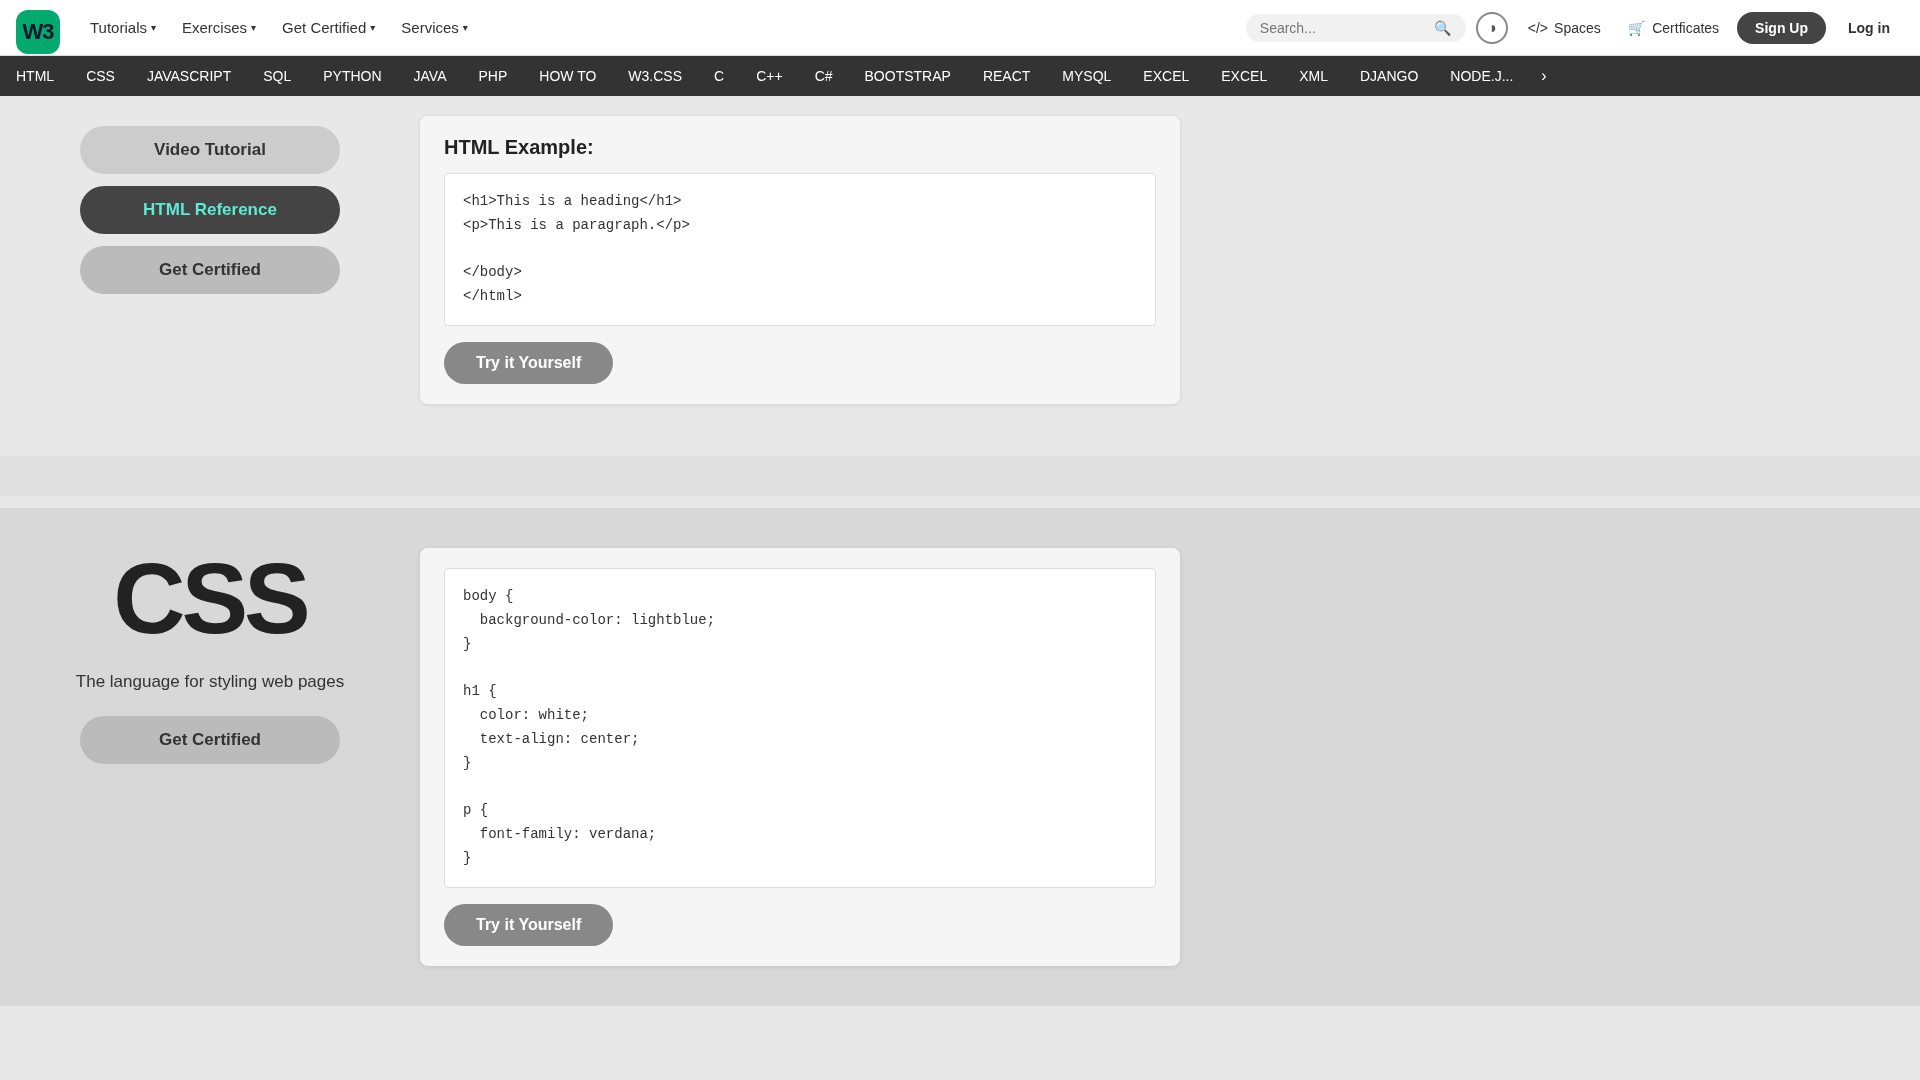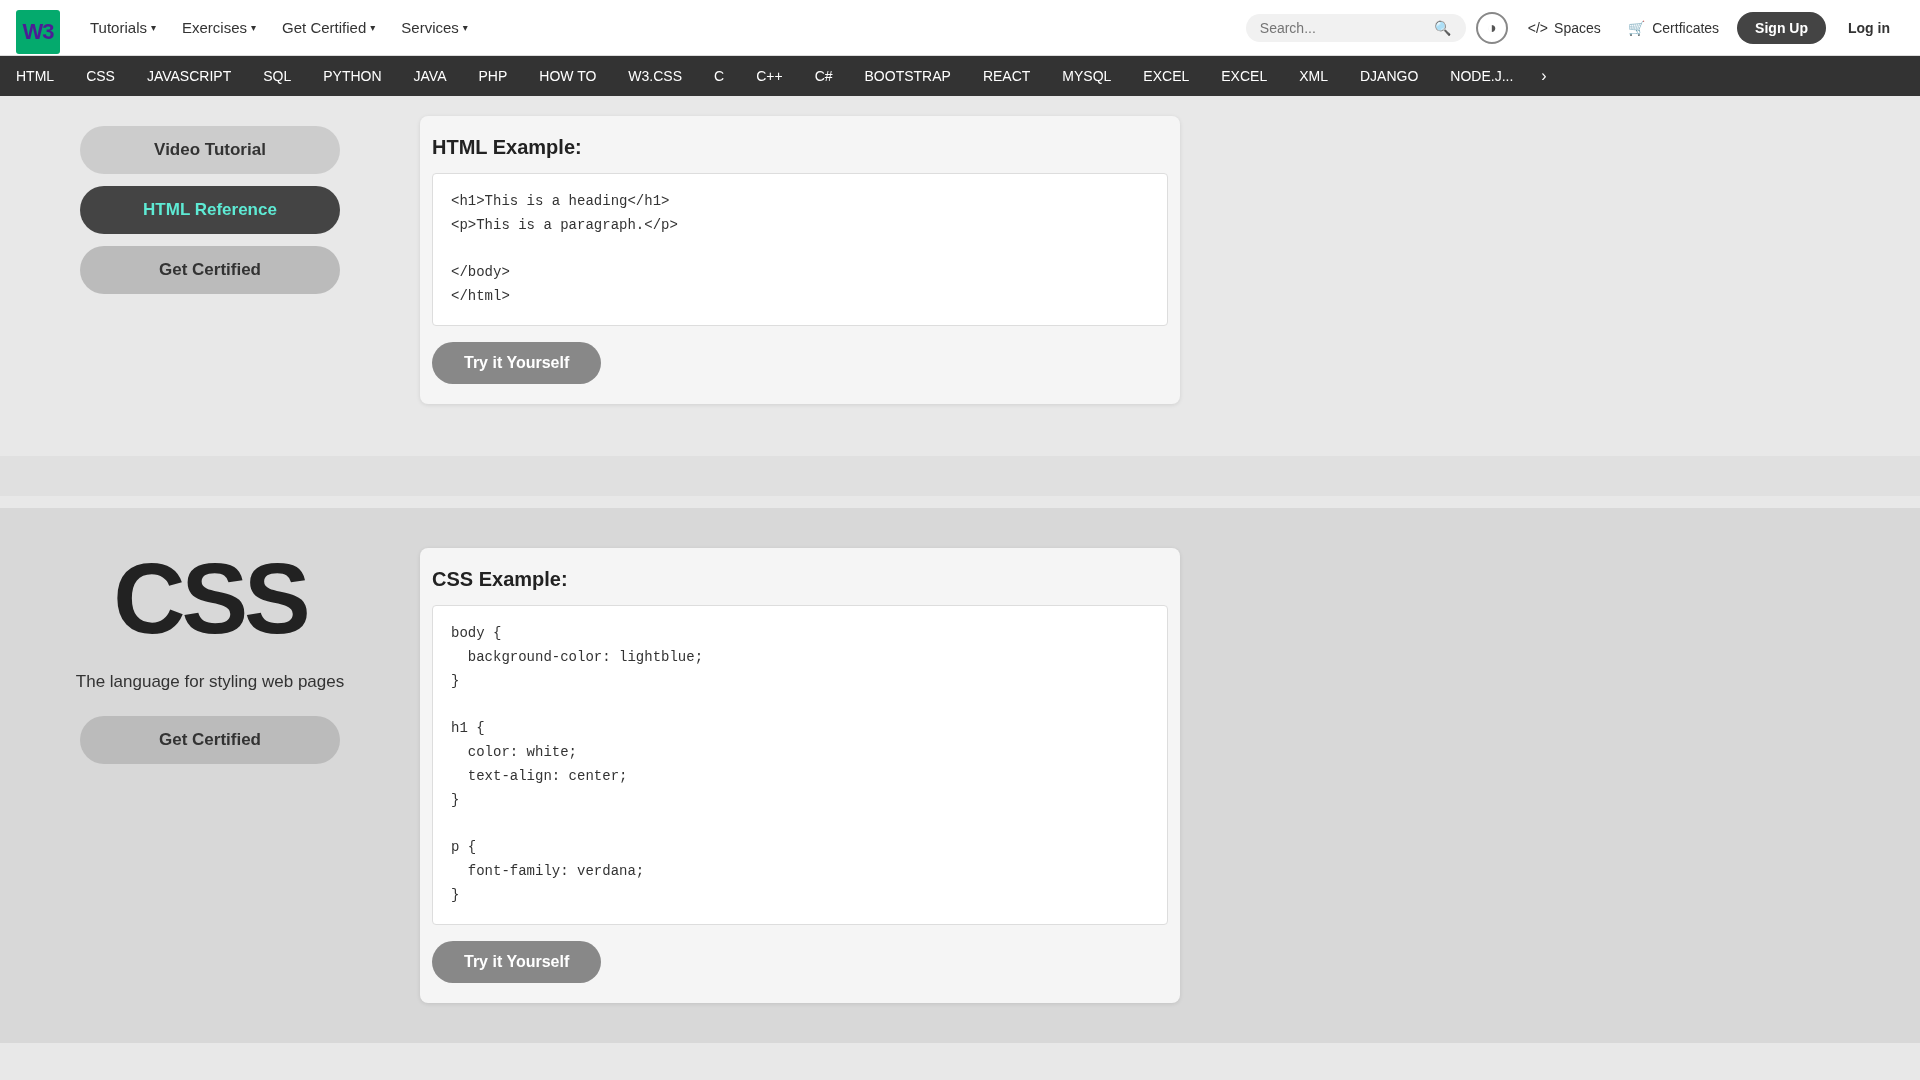--- a/index.html
+++ b/index.html
@@ -18,29 +18,29 @@
       z-index: 100;
     }
     .logo {
       display: flex;
       align-items: center;
       margin-right: 18px;
       text-decoration: none;
     }
     .logo-box {
       background: #04aa6d;
-      color: #4c1d95;
+      color: #0f172a;
       font-weight: 900;
       font-size: 15px;
       width: 44px;
       height: 44px;
       display: flex;
       align-items: center;
       justify-content: center;
-      border-radius: 3px;
+      border-radius: 12px;
       letter-spacing: -1px;
       line-height: 1;
       margin-top: 8px;
     }
     .logo-box span { font-size: 22px; font-weight: 900; }
     .nav-links {
       display: flex;
       align-items: center;
       gap: 2px;
       flex: 1;
@@ -239,21 +239,21 @@
     }
 
     
     .right-panel {
       flex: 1;
       max-width: 760px;
     }
     .code-card {
       background: #f5f5f5;
       border-radius: 8px;
-      padding: 20px 12px;
+      padding: 20px 24px;
       box-shadow: 0 1px 4px rgba(0,0,0,0.1);
     }
     .code-card-title {
       font-size: 20px;
       font-weight: 700;
       margin-bottom: 14px;
       color: #222;
     }
     .code-block {
       background: #fff;
@@ -416,21 +416,20 @@
     <div class="css-left">
       <div class="css-logo">CSS</div>
       <div class="css-tagline">The language for styling web pages</div>
       <div class="btn-group">
         <button class="btn-certified">Get Certified</button>
       </div>
     </div>
 
     <div class="right-panel">
       <div class="code-card">
-        <div class="code-card-title">CSS Example:</div>
         <div class="code-block">body {
   background-color: lightblue;
 }
 
 h1 {
   color: white;
   text-align: center;
 }
 
 p {

